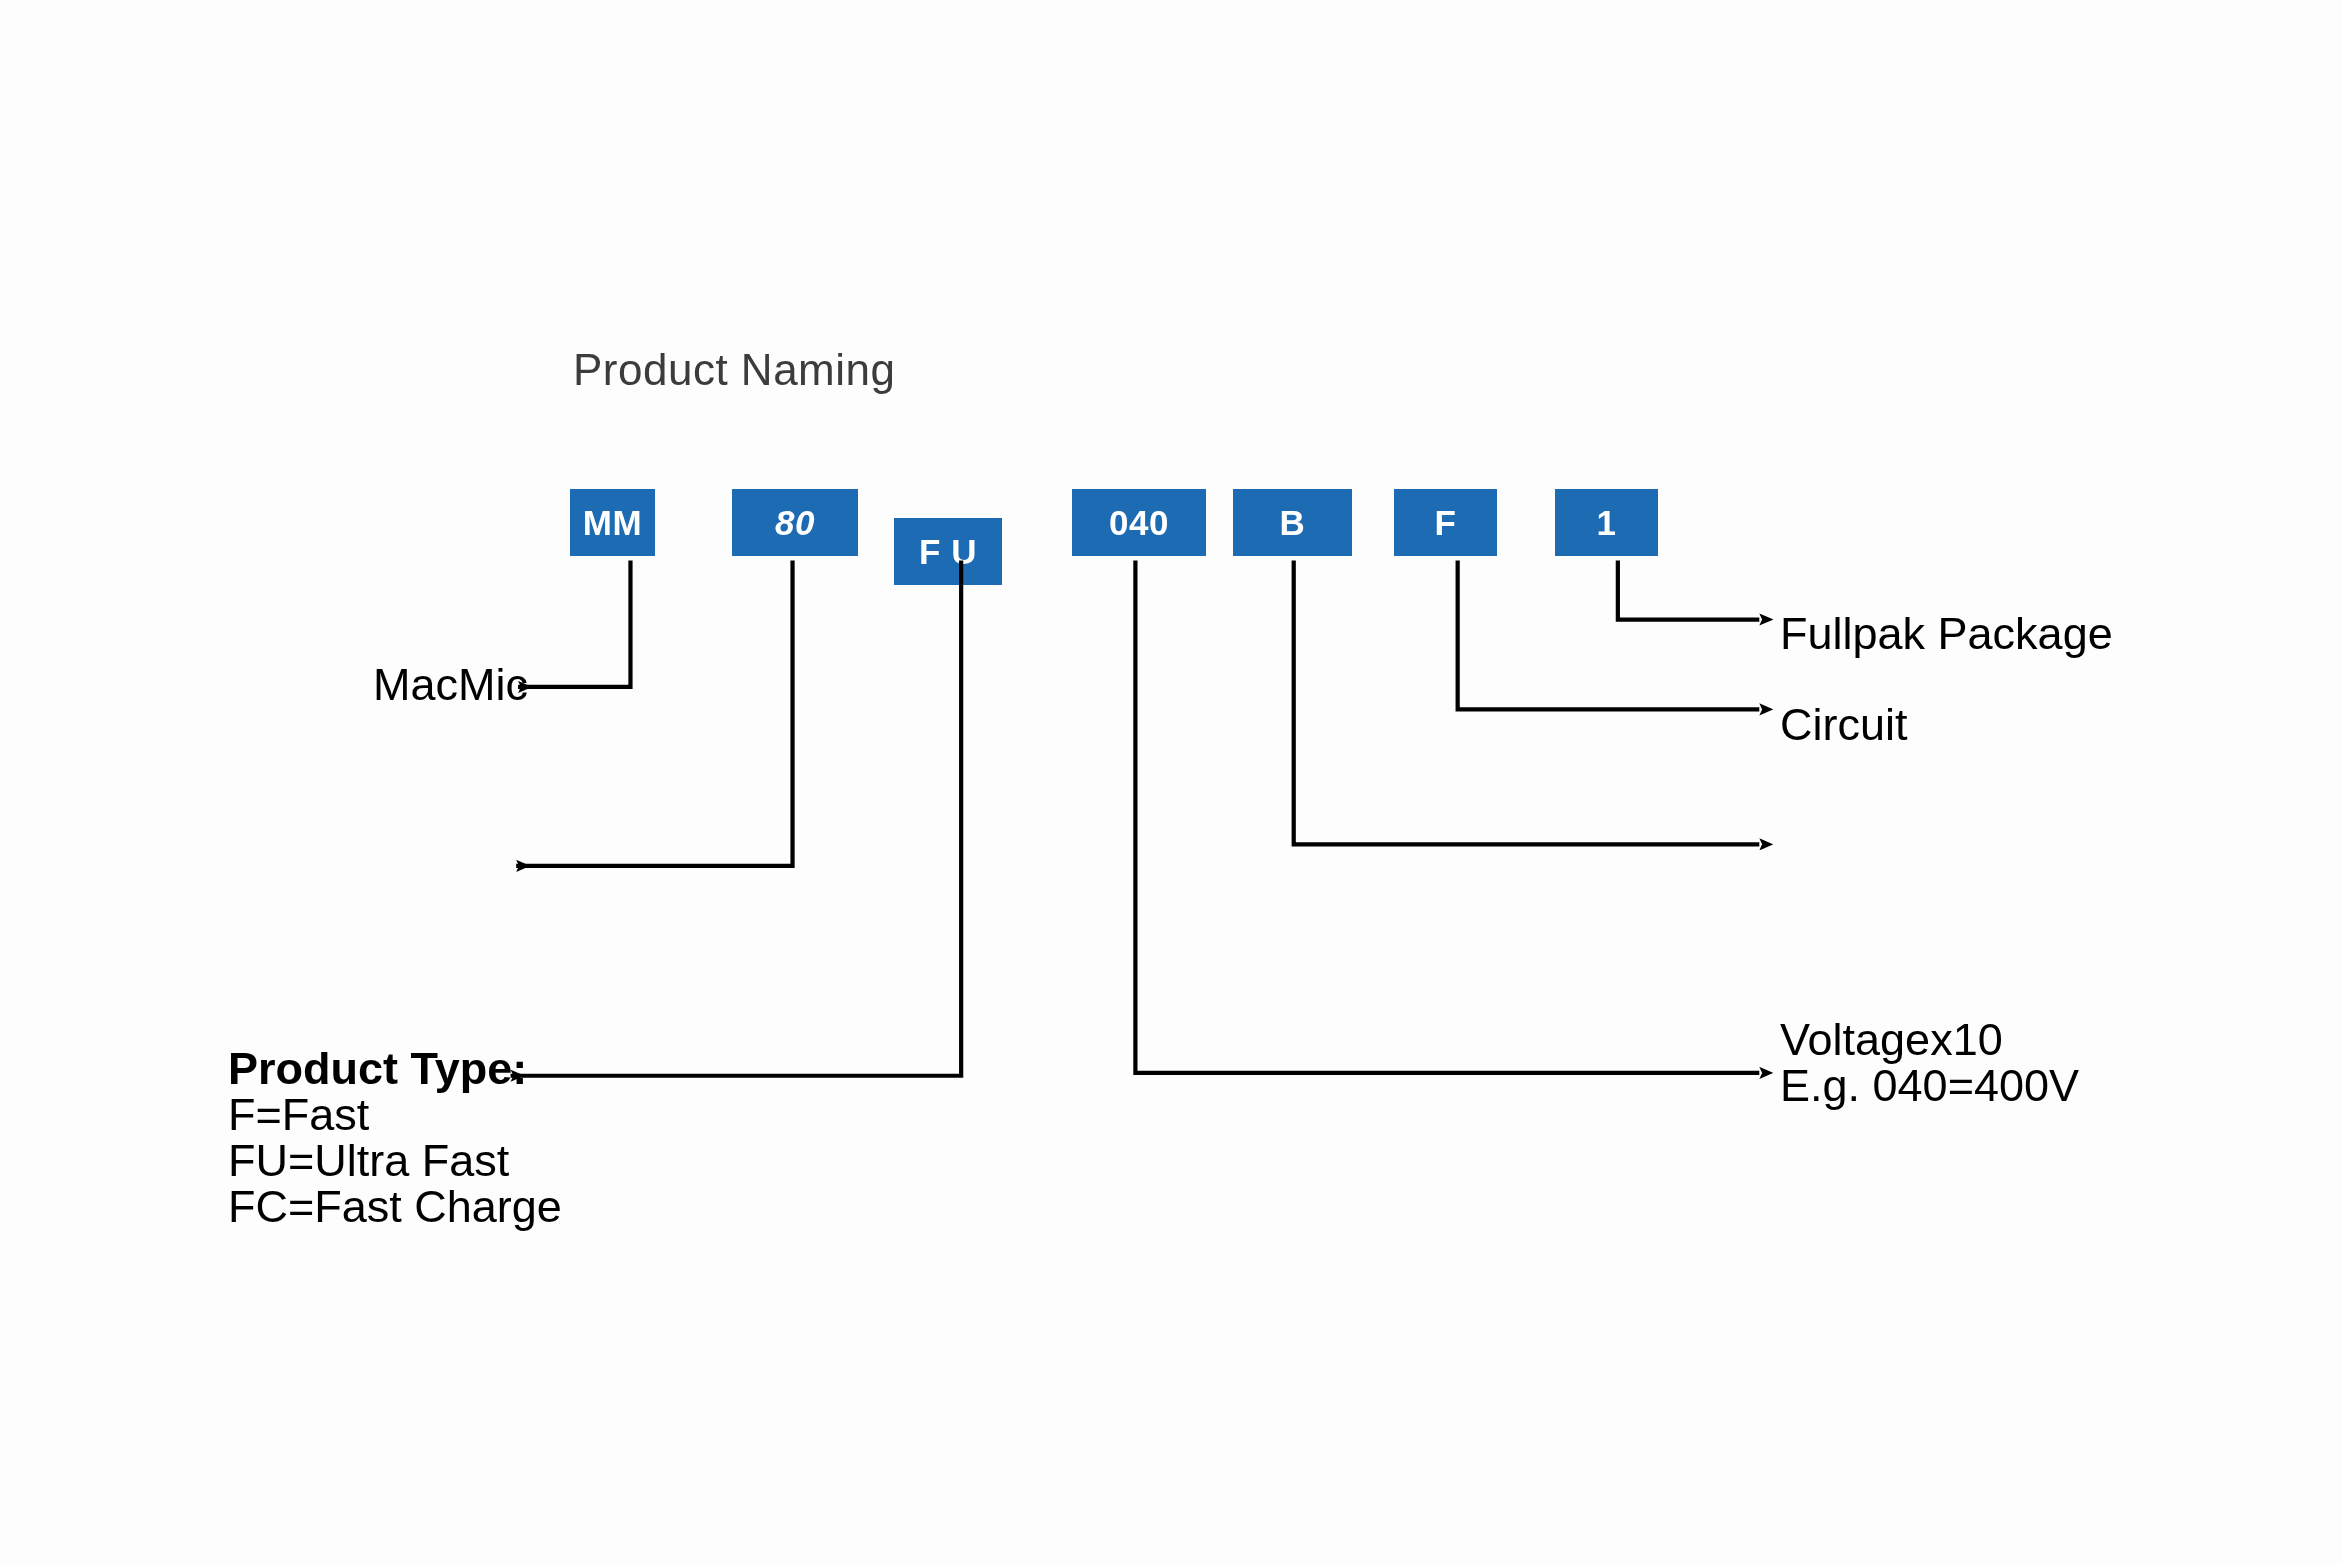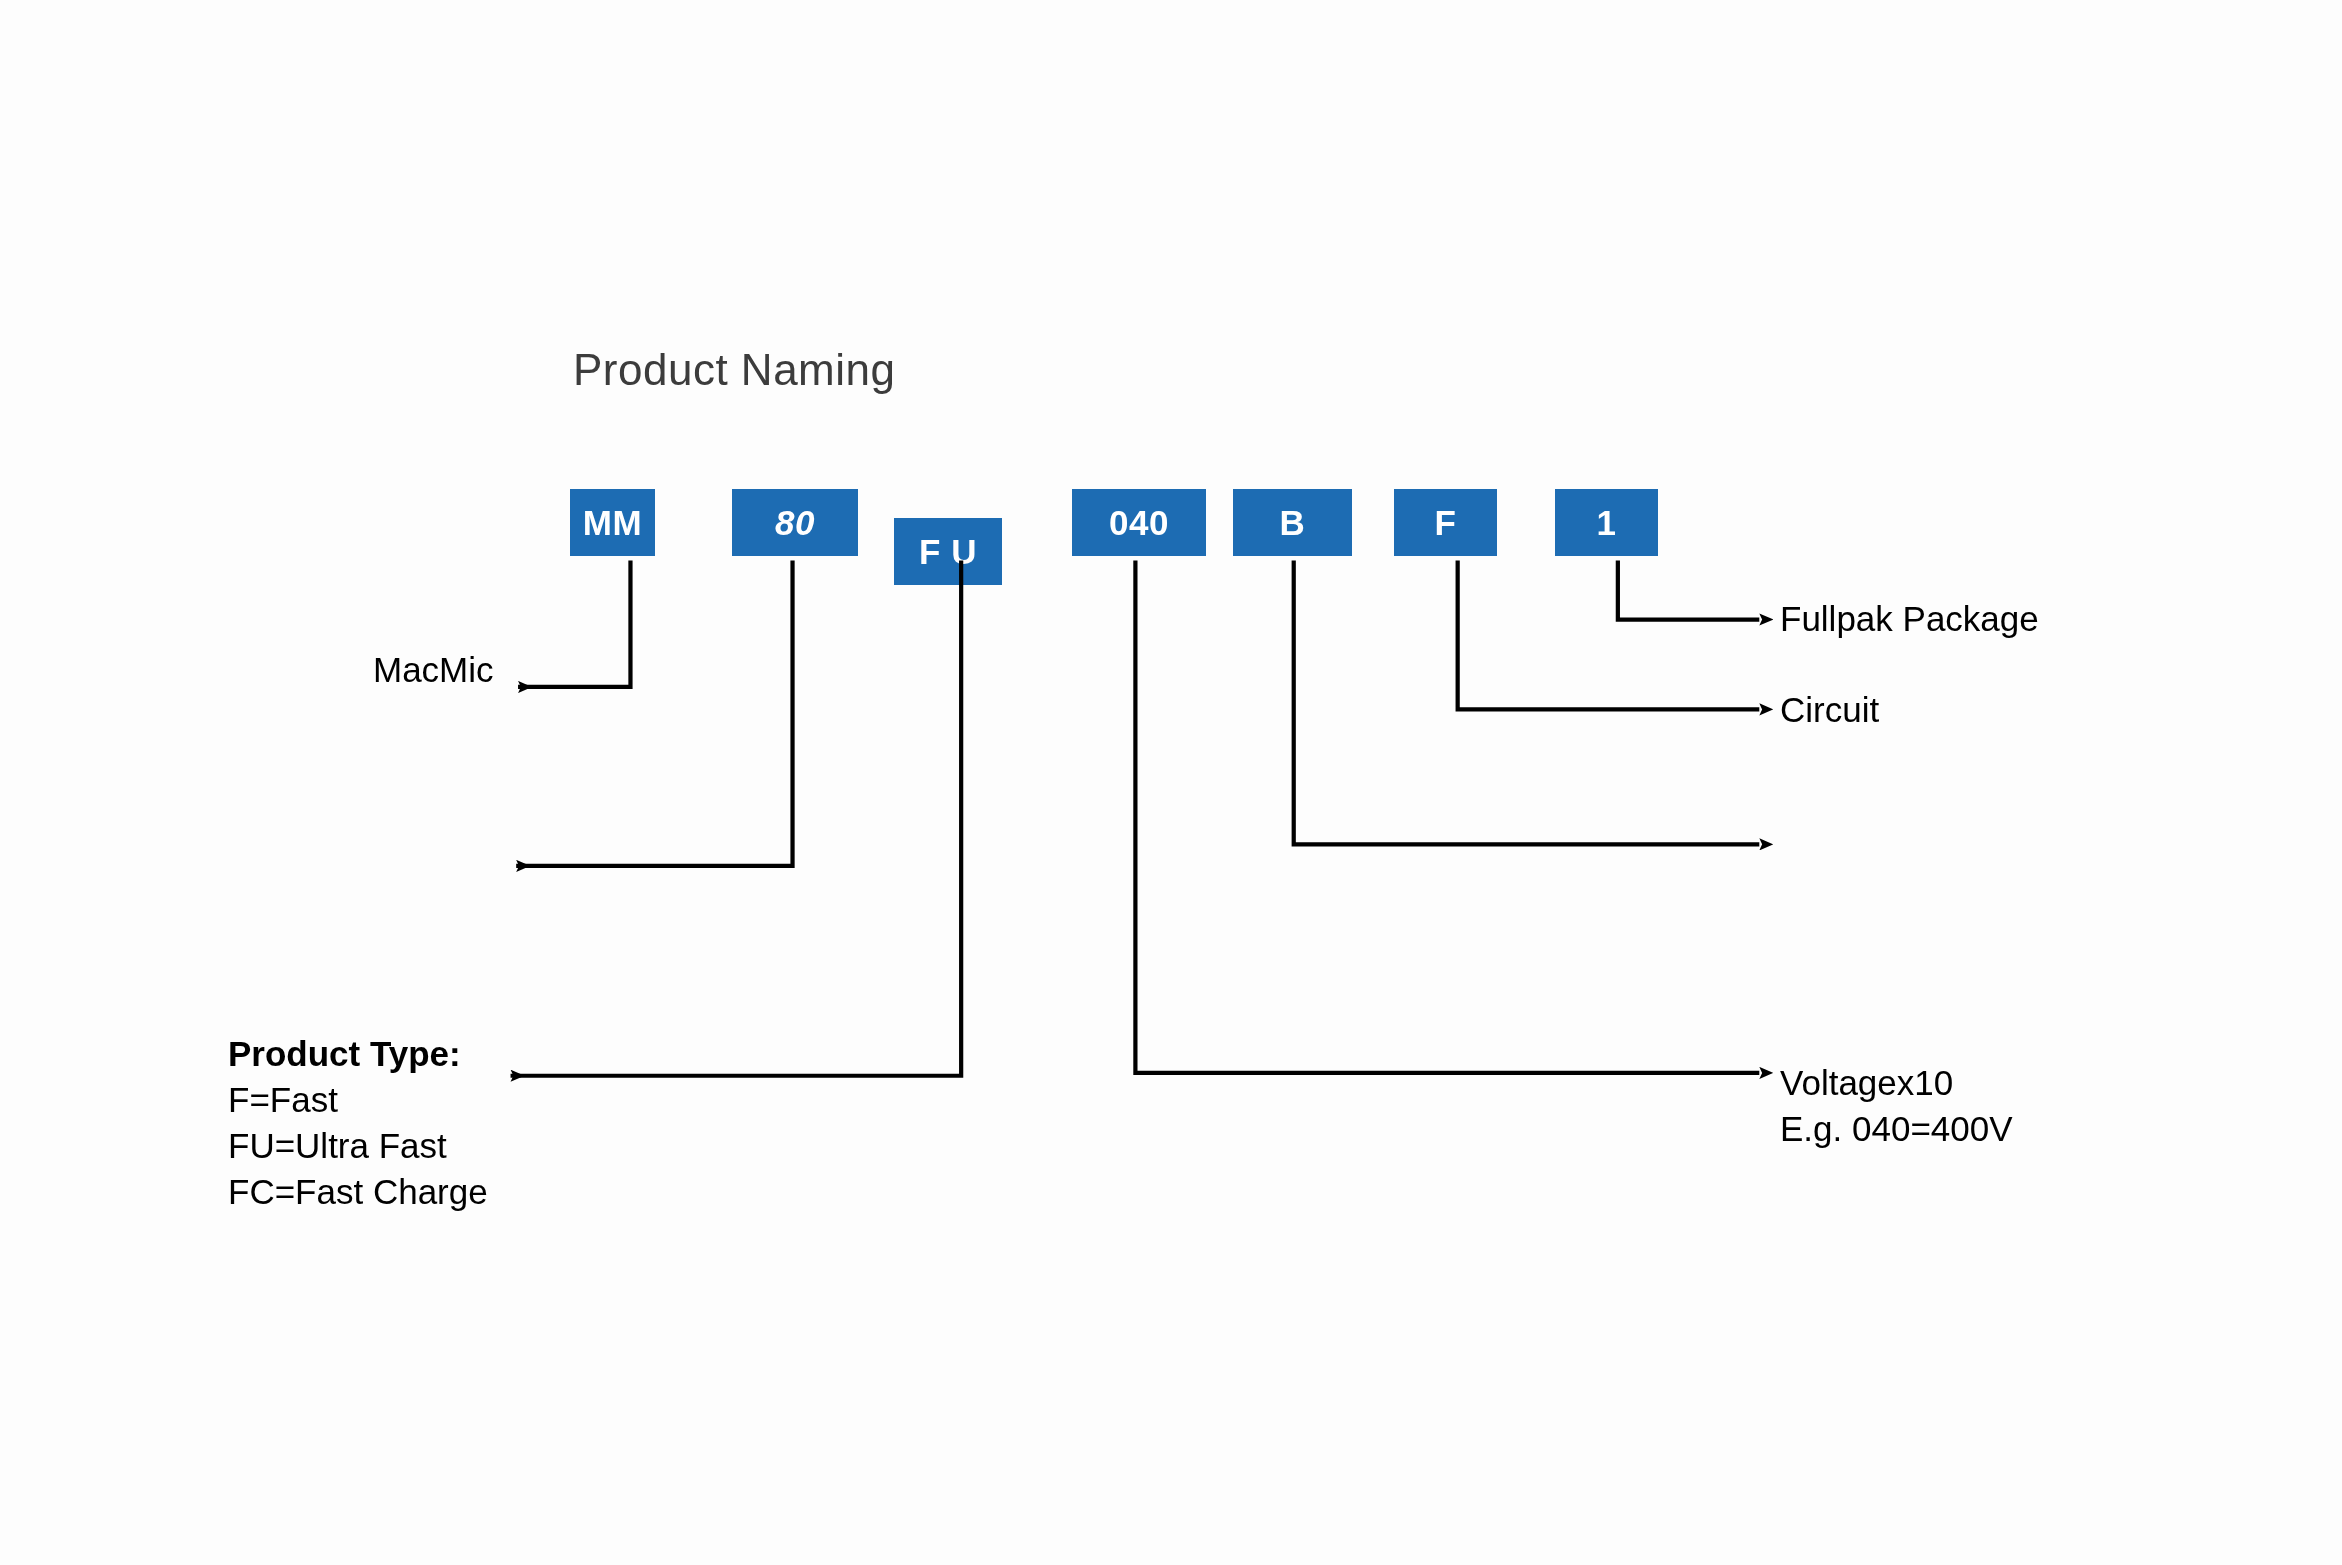--- a/index.html
+++ b/index.html
@@ -59,23 +59,24 @@
     top: 0;
     width: 2342px;
     height: 1566px;
     pointer-events: none;
   }
 
   
   .note {
     position: absolute;
     color: #000000;
-    font-size: 35px;
+    font-size: 45px;
     line-height: 46px;
     white-space: nowrap;
+    margin-top: 15px;
   }
   .note .hd {
     font-weight: bold;
     display: block;
   }
   .note .ln {
     display: block;
     font-weight: 400;
   }
   .note.plain {
@@ -148,19 +149,19 @@
 
   <div class="note bold" style="left:1780px; top:596px;">
     <span class="ln">Fullpak Package</span>
   </div>
 
   <div class="note bold" style="left:1780px; top:687px;">
     <span class="ln">Circuit</span>
   </div>
 
 
-  <div class="note plain" style="left:1780px; top:1060px;">
+  <div class="note plain" style="left:1780px; top:1002px;">
     <span class="ln">Voltagex10</span>
     <span class="ln">E.g. 040=400V</span>
   </div>
 
 </div>
 
 
 </body></html>

